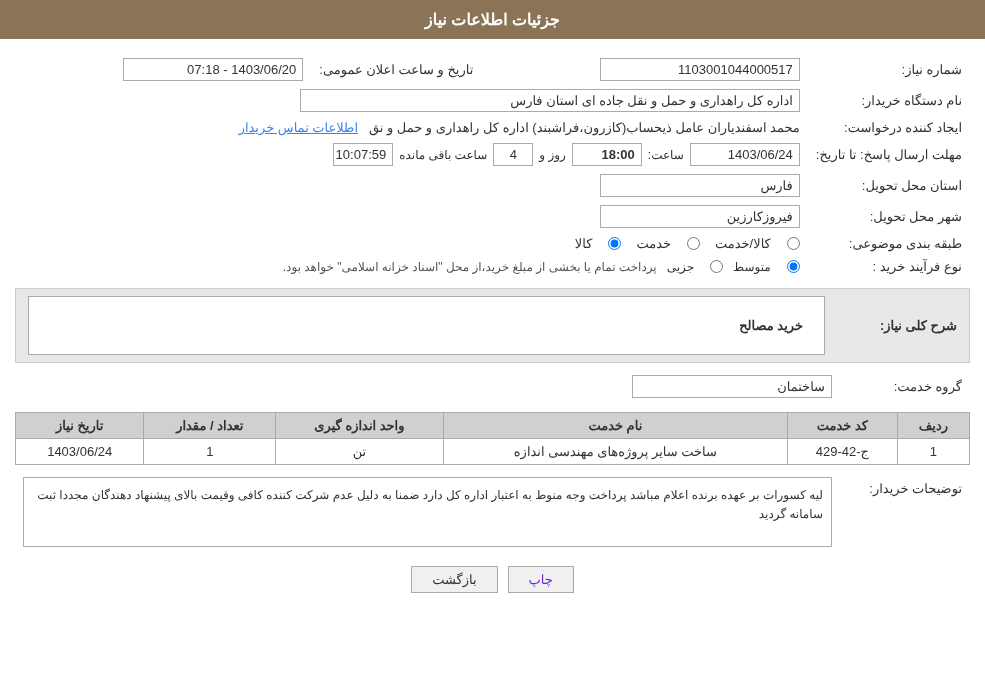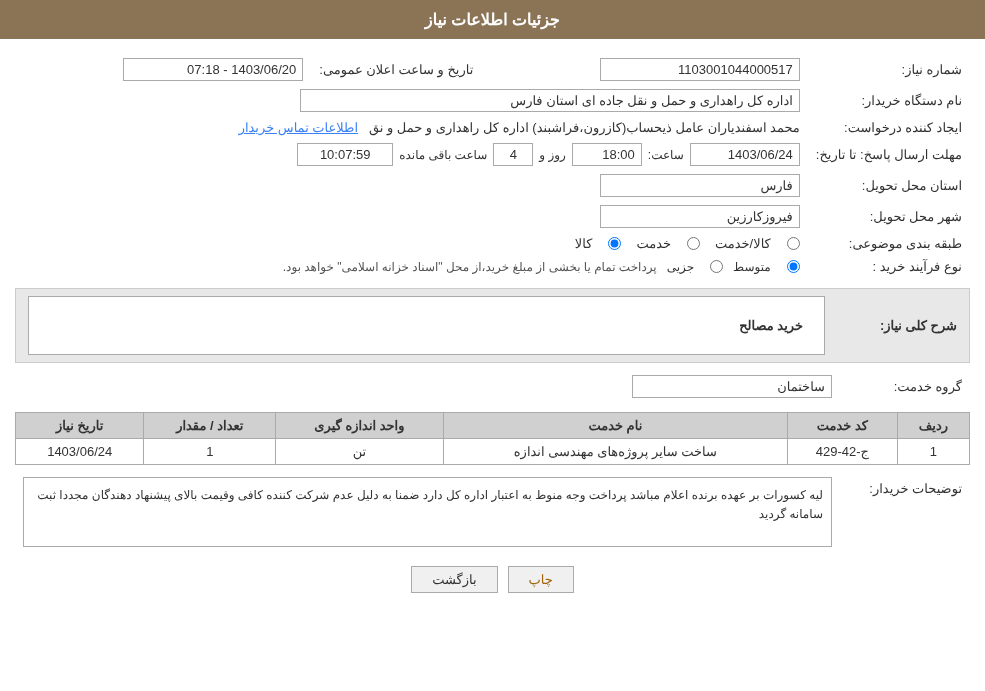--- a/index.html
+++ b/index.html
@@ -131,21 +131,21 @@
       cursor: pointer;
       font-family: Tahoma, Arial, sans-serif;
       font-size: 13px;
     }
     .btn-back {
       background: #f0f0f0;
       color: #333;
     }
     .btn-print {
       background: #f0f0f0;
-      color: #a16207;
+      color: #6d28d9;
     }
     .inline-fields {
       display: flex;
       align-items: center;
       gap: 6px;
       direction: rtl;
     }
     .small-label {
       font-size: 12px;
       white-space: nowrap;
@@ -191,25 +191,25 @@
           <span class="link-blue">اطلاعات تماس خریدار</span>
         </td>
       </tr>
 
       <tr>
         <td class="label-cell">مهلت ارسال پاسخ: تا تاریخ:</td>
         <td class="value-cell" colspan="3">
           <div class="inline-fields">
             <span class="input-box" style="width:110px;">1403/06/24</span>
             <span class="small-label">ساعت:</span>
-            <span class="input-box" style="width:70px;">18:00</span>
+            <span class="input-box" style="width:70px;font-weight:bold;">18:00</span>
             <span class="small-label">روز و</span>
             <span class="input-box number-box" style="width:40px;">4</span>
             <span class="small-label">ساعت باقی مانده</span>
-            <span class="input-box number-box" style="width:96px;">10:07:59</span>
+            <span class="input-box number-box" style="width:60px;">10:07:59</span>
           </div>
         </td>
       </tr>
 
       <tr>
         <td class="label-cell">استان محل تحویل:</td>
         <td class="value-cell" colspan="3">
           <span class="input-box" style="width:200px;">فارس</span>
         </td>
       </tr>

